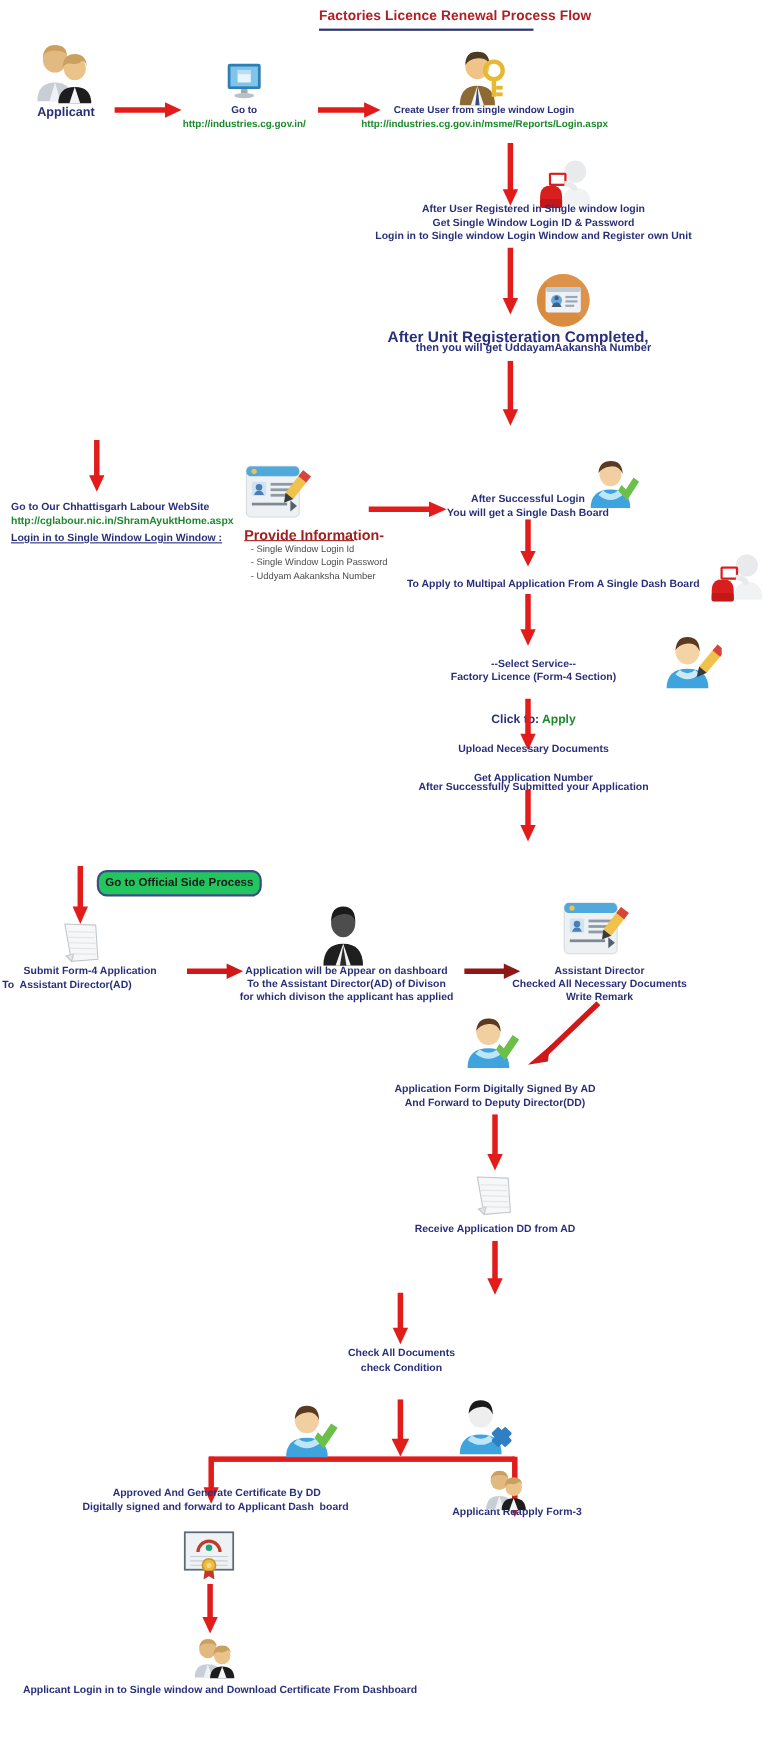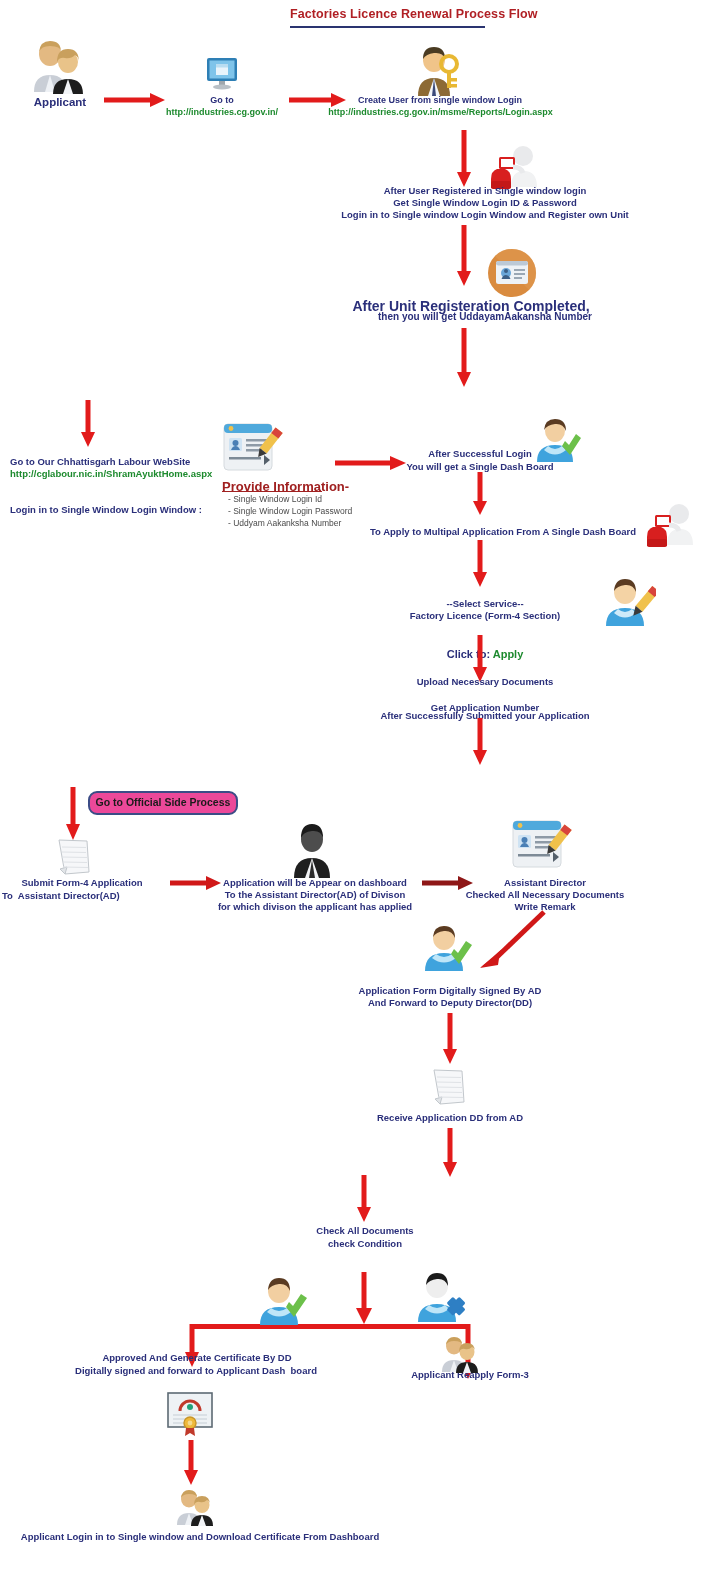--- a/index.html
+++ b/index.html
@@ -14,21 +14,21 @@
   .gray{color:#4a4a4a;}
   .title{position:absolute;color:#b01f24;font-weight:bold;font-size:12.5px;letter-spacing:.1px;white-space:nowrap;}
   .titleline{position:absolute;height:2px;background:#2a3470;}
   
   .ar{position:absolute;}
   .hbar{position:absolute;background:#e21b1b;}
   
   .callout{position:absolute;background:#c9cbd1;border:2px solid #3b4c86;border-radius:9px;
            color:#1b1b1b;font-weight:bold;font-size:10.5px;text-align:center;line-height:1.25;
            display:flex;align-items:center;justify-content:center;box-sizing:border-box;}
-  .callout.blue{background:#ec4899;}
+  .callout.blue{background:#22c55e;}
   .tail{position:absolute;width:0;height:0;}
   .icon{position:absolute;}
   .icon svg{display:block;}
 </style>
 </head>
 <body>
 
 <div id="canvas">
 
   <div class="title" style="left:290px;top:7px;">Factories Licence Renewal Process Flow</div>
@@ -134,21 +134,21 @@
     <polygon points="2,44 9,59 16,44" fill="#e21b1b"></polygon>
   </svg>
 
   <svg class="ar" style="left:79px;top:400px;" width="18" height="48">
     <line x1="9" y1="0" x2="9" y2="34" stroke="#e21b1b" stroke-width="5"></line>
     <polygon points="2,32 9,47 16,32" fill="#e21b1b"></polygon>
   </svg>
 
   <div class="t l" style="left:10px;top:456px;width:230px;font-size:9.5px;">Go to Our Chhattisgarh Labour WebSite</div>
   <div class="t l green" style="left:10px;top:468px;width:230px;font-size:9.5px;">http://cglabour.nic.in/ShramAyuktHome.aspx</div>
-  <div class="t l" style="left:10px;top:504px;width:240px;font-size:9.5px;">Login in to Single Window Login Window :</div>
+  <div class="t l" style="left:10px;top:484px;width:240px;font-size:9.5px;text-decoration:underline;">Login in to Single Window Login Window :</div>
 
   <div class="icon" style="left:222px;top:421px;">
     <svg width="62" height="58" viewBox="0 0 62 58">
       <rect x="2" y="3" width="48" height="46" rx="4" fill="#eef1f4" stroke="#d5dade"></rect>
       <rect x="2" y="3" width="48" height="9" rx="4" fill="#4fa9dc"></rect>
       <circle cx="9" cy="7.5" r="2.4" fill="#f0c14b"></circle>
       <rect x="7" y="17" width="13" height="13" rx="1.5" fill="#cfe3f3"></rect>
       <circle cx="13.5" cy="22" r="3" fill="#4a7fb5"></circle>
       <path d="M9 29 q1.5-4 4.5-4 q3 0 4.5 4z" fill="#4a7fb5"></path>
       <rect x="24" y="18" width="22" height="2.5" fill="#8e9aa6"></rect>

